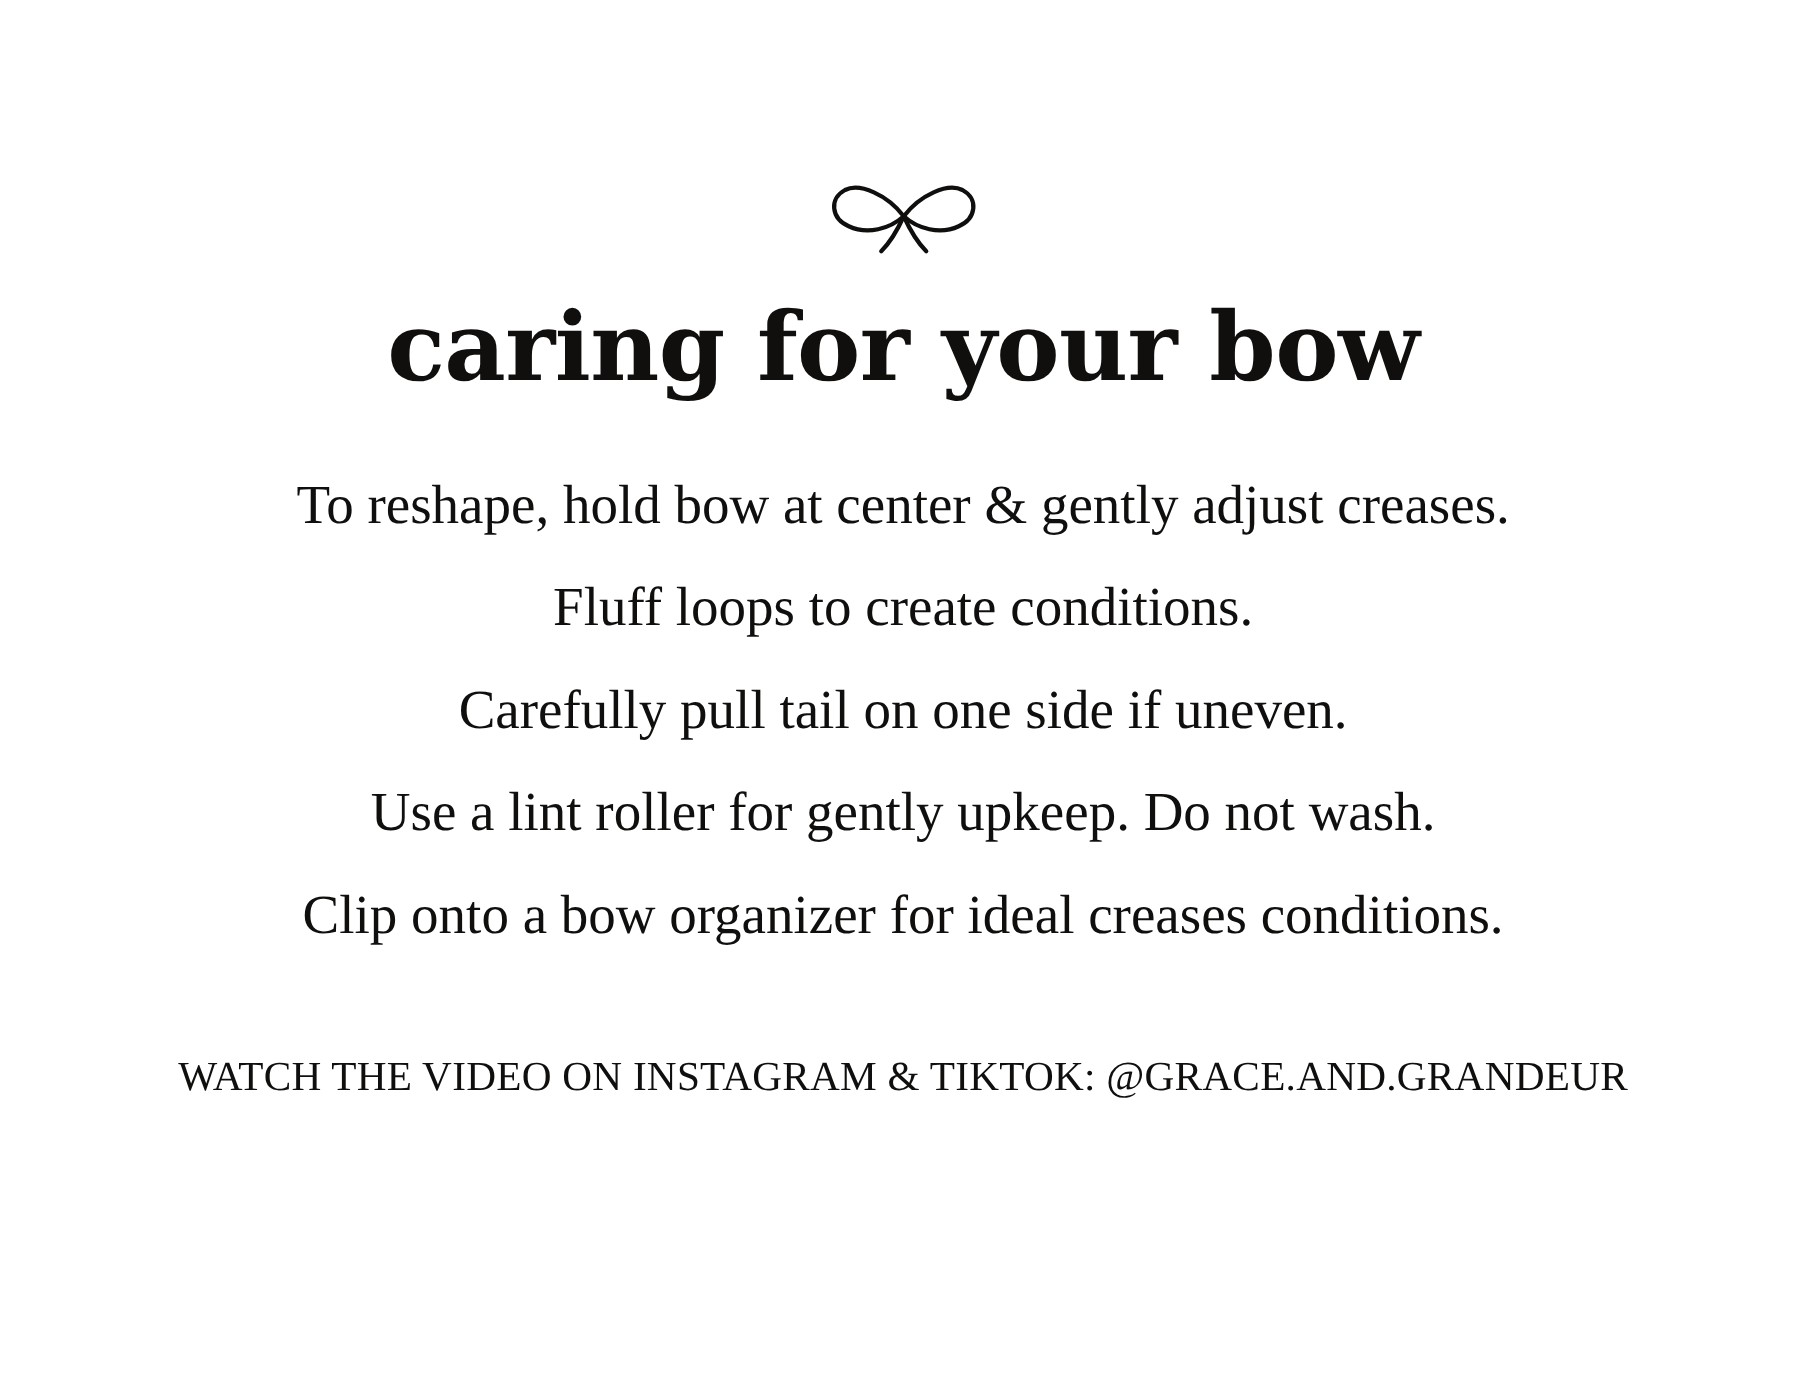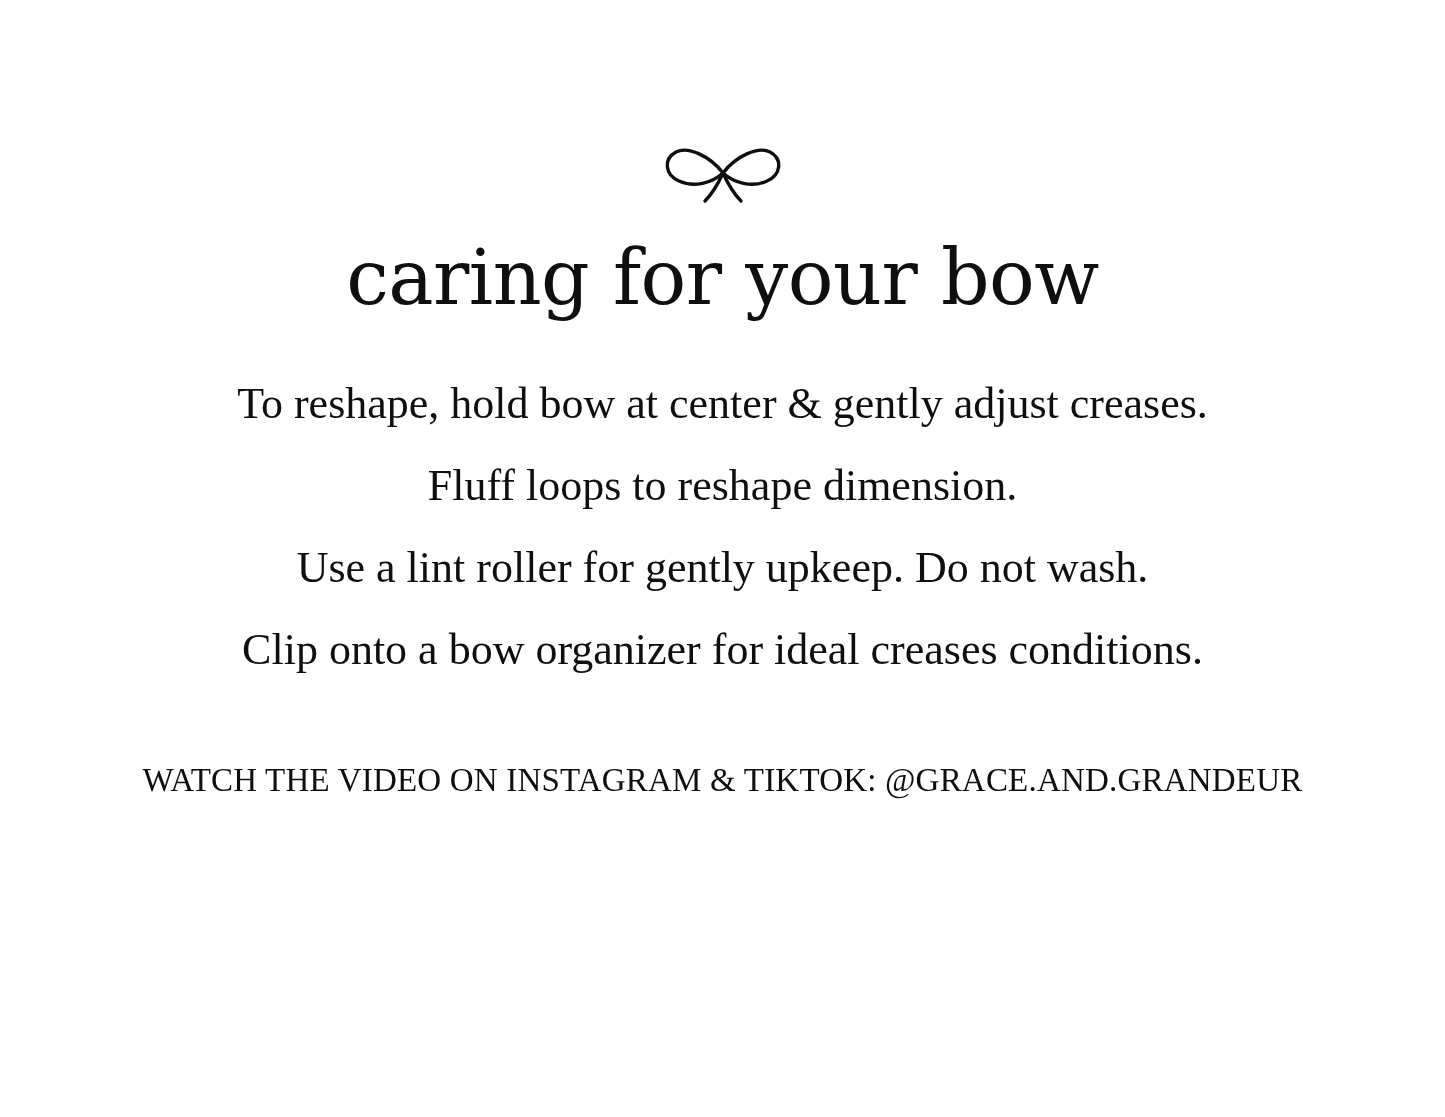--- a/index.html
+++ b/index.html
@@ -24,21 +24,21 @@
     padding-top: 128px;
   }
   .bow-icon {
     width: 150px;
     height: 90px;
     display: block;
     margin: 0 auto 22px auto;
   }
   .title {
     font-family: "DejaVu Serif", serif;
-    font-weight: 400;
+    font-weight: 700;
     font-size: 76px;
     line-height: 1;
     letter-spacing: -0.5px;
     color: #100f0d;
     text-align: center;
     margin: 0;
     padding: 0;
   }
   .care-list {
     margin: 0;
@@ -80,20 +80,21 @@
         <path d="M75 45 C 70 56, 64 66, 57 73"></path>
         <path d="M75 45 C 80 56, 86 66, 93 73"></path>
       </g>
     </svg>
   </span>
 
   <h1 class="title">caring for your bow</h1>
 
   <ul class="care-list">
     <li class="care-line">To reshape, hold bow at center &amp; gently adjust creases.</li>
-    <li class="care-line">Fluff loops to reshape dimension.</li>
+    <li class="care-line">Fluff loops to create conditions.</li>
+    <li class="care-line">Carefully pull tail on one side if uneven.</li>
     <li class="care-line">Use a lint roller for gently upkeep. Do not wash.</li>
     <li class="care-line">Clip onto a bow organizer for ideal creases conditions.</li>
   </ul>
 
   <div class="footer-note">WATCH THE VIDEO ON INSTAGRAM &amp; TIKTOK: @GRACE.AND.GRANDEUR</div>
 
 </div>
 
 </body></html>

